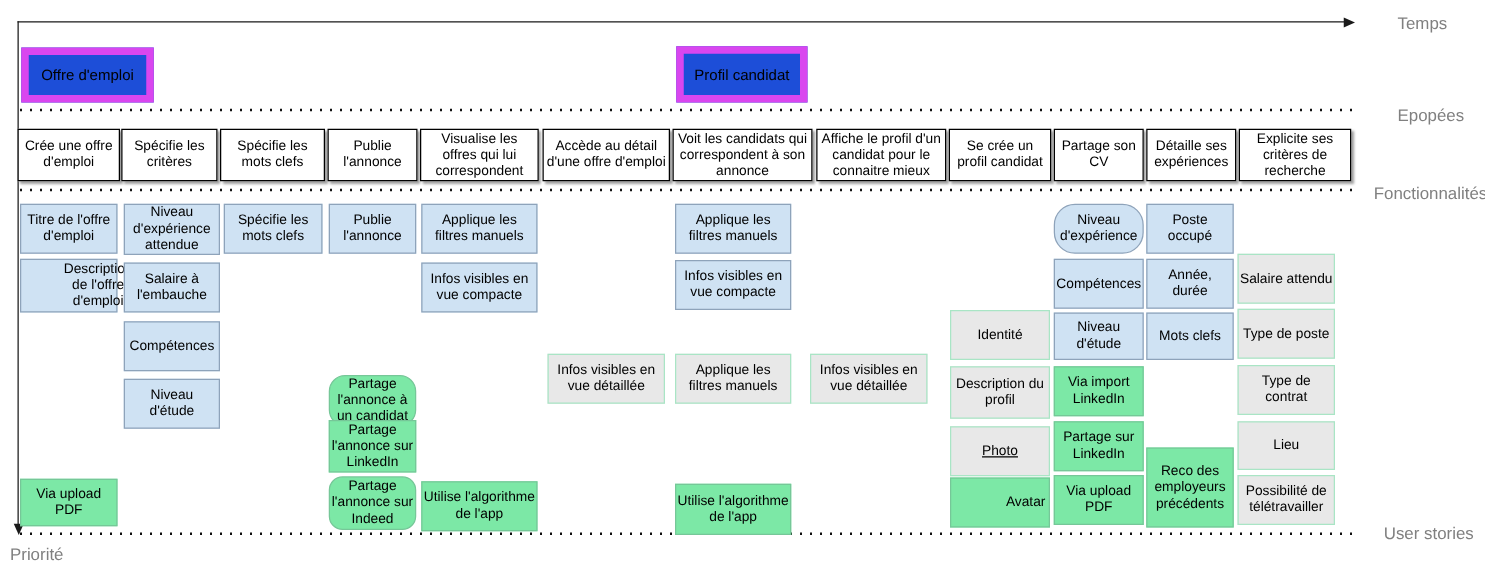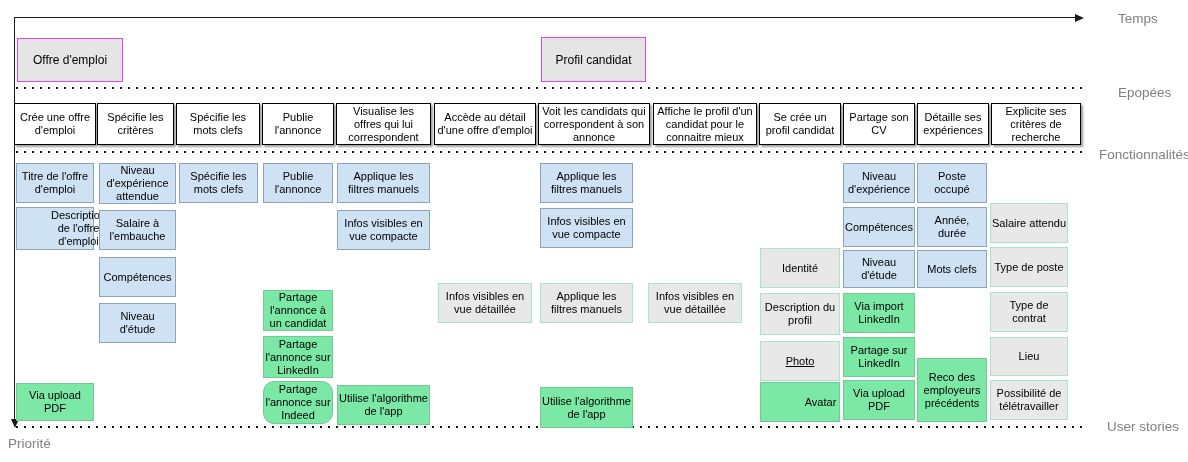--- a/index.html
+++ b/index.html
@@ -7,21 +7,21 @@
     position:relative;width:1188px;height:462px;background:#ffffff;overflow:hidden;
     font-family:"Liberation Sans", sans-serif;color:#000;
   }
   .axis-line-h{position:absolute;height:0;border-top:1.5px solid #1a1a1a;}
   .axis-line-v{position:absolute;width:0;border-left:1.5px solid #1a1a1a;}
   .arrow-right{position:absolute;width:0;height:0;border-top:4px solid transparent;border-bottom:4px solid transparent;border-left:9px solid #1a1a1a;}
   .arrow-down{position:absolute;width:0;height:0;border-left:4px solid transparent;border-right:4px solid transparent;border-top:9px solid #1a1a1a;}
   .dotted-line{position:absolute;height:2px;background-image:repeating-linear-gradient(to right,#111 0 2px,transparent 2px 8px);}
   .axis-label{position:absolute;font-size:13.5px;color:#808080;white-space:nowrap;}
   .theme-box{
-    position:absolute;background:#e5e5e5;border:1px solid #d946ef;
+    position:absolute;background:#1d4ed8;border:6px solid #d946ef;
     display:flex;align-items:center;justify-content:center;text-align:right;
     font-size:12px;line-height:14px;padding:1px;box-sizing:border-box;
   }
   .epic-box{
     position:absolute;background:#fff;border:1px solid #000;
     box-shadow:2px 2px 2px #9e9e9e;
     display:flex;align-items:center;justify-content:center;text-align:center;
     font-size:11px;line-height:13px;padding:1px;box-sizing:border-box;
   }
   .story-card{
@@ -75,37 +75,37 @@
   <div id="cards-layer">
       <div class="story-card blue" style="left: 16px; top: 163px; width: 78px; height: 40px;">Titre de l'offre d'emploi</div>
       <div class="story-card blue" style="left: 16px; top: 207px; width: 78px; height: 43px; padding-left: 48px;">Description de l'offre d'emploi</div>
       <div class="story-card green" style="left: 16px; top: 383px; width: 78px; height: 38px;">Via upload PDF</div>
       <div class="story-card blue" style="left: 99px; top: 163px; width: 77px; height: 41px;">Niveau d'expérience attendue</div>
       <div class="story-card blue" style="left: 99px; top: 210px; width: 77px; height: 40px;">Salaire à l'embauche</div>
       <div class="story-card blue" style="left: 99px; top: 257px; width: 77px; height: 40px;">Compétences</div>
       <div class="story-card blue" style="left: 99px; top: 303px; width: 77px; height: 40px;">Niveau d'étude</div>
       <div class="story-card blue" style="left: 179px; top: 163px; width: 79px; height: 40px;">Spécifie les mots clefs</div>
       <div class="story-card blue" style="left: 263px; top: 163px; width: 70px; height: 40px;">Publie l'annonce</div>
-      <div class="story-card green" style="left: 263px; top: 290px; width: 70px; height: 41px;">Partage l'annonce à un candidat</div>
+      <div class="story-card green" style="left: 263px; top: 300px; width: 70px; height: 41px; border-radius: 13px;">Partage l'annonce à un candidat</div>
       <div class="story-card green" style="left: 263px; top: 336px; width: 70px; height: 42px;">Partage l'annonce sur LinkedIn</div>
       <div class="story-card green" style="left: 263px; top: 381px; width: 70px; height: 43px; border-radius: 11px;">Partage l'annonce sur Indeed</div>
       <div class="story-card blue" style="left: 337px; top: 163px; width: 93px; height: 40px;">Applique les filtres manuels</div>
       <div class="story-card blue" style="left: 337px; top: 210px; width: 93px; height: 40px;">Infos visibles en vue compacte</div>
       <div class="story-card green" style="left: 337px; top: 385px; width: 93px; height: 40px;">Utilise l'algorithme de l'app</div>
       <div class="story-card gray" style="left: 438px; top: 283px; width: 94px; height: 40px;">Infos visibles en vue détaillée</div>
       <div class="story-card blue" style="left: 540px; top: 163px; width: 93px; height: 40px;">Applique les filtres manuels</div>
       <div class="story-card blue" style="left: 540px; top: 208px; width: 93px; height: 40px;">Infos visibles en vue compacte</div>
       <div class="story-card gray" style="left: 540px; top: 283px; width: 93px; height: 40px;">Applique les filtres manuels</div>
       <div class="story-card green" style="left: 540px; top: 387px; width: 93px; height: 41px;">Utilise l'algorithme de l'app</div>
       <div class="story-card gray" style="left: 648px; top: 283px; width: 94px; height: 40px;">Infos visibles en vue détaillée</div>
       <div class="story-card gray" style="left: 760px; top: 248px; width: 80px; height: 40px;">Identité</div>
       <div class="story-card gray" style="left: 760px; top: 293px; width: 80px; height: 42px;">Description du profil</div>
       <div class="story-card gray" style="left: 760px; top: 341px; width: 80px; height: 40px; text-decoration: underline;">Photo</div>
       <div class="story-card green" style="left: 760px; top: 382px; width: 80px; height: 40px; padding-left: 42px;">Avatar</div>
-      <div class="story-card blue" style="left: 843px; top: 163px; width: 72px; height: 40px;">Niveau d'expérience</div>
+      <div class="story-card blue" style="left: 843px; top: 163px; width: 72px; height: 40px; border-radius: 17px;">Niveau d'expérience</div>
       <div class="story-card blue" style="left: 843px; top: 207px; width: 72px; height: 40px;">Compétences</div>
       <div class="story-card blue" style="left: 843px; top: 250px; width: 72px; height: 38px;">Niveau d'étude</div>
       <div class="story-card green" style="left: 843px; top: 293px; width: 72px; height: 40px;">Via import LinkedIn</div>
       <div class="story-card green" style="left: 843px; top: 337px; width: 72px; height: 40px;">Partage sur LinkedIn</div>
       <div class="story-card green" style="left: 843px; top: 380px; width: 72px; height: 40px;">Via upload PDF</div>
       <div class="story-card blue" style="left: 917px; top: 163px; width: 70px; height: 40px;">Poste occupé</div>
       <div class="story-card blue" style="left: 917px; top: 207px; width: 70px; height: 40px;">Année, durée</div>
       <div class="story-card blue" style="left: 917px; top: 250px; width: 70px; height: 38px;">Mots clefs</div>
       <div class="story-card green" style="left: 917px; top: 358px; width: 70px; height: 64px;">Reco des employeurs précédents</div>
       <div class="story-card gray" style="left: 990px; top: 203px; width: 78px; height: 40px;">Salaire attendu</div>

